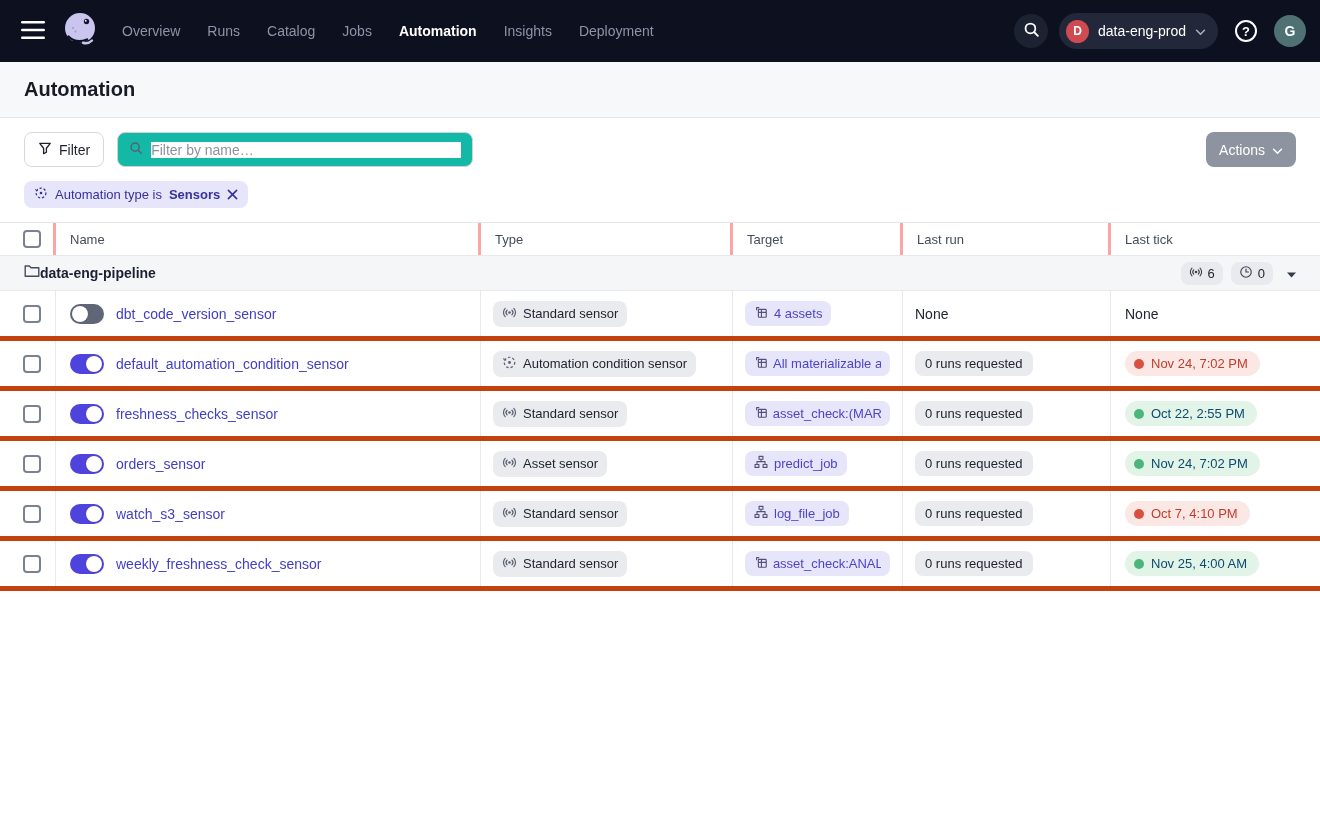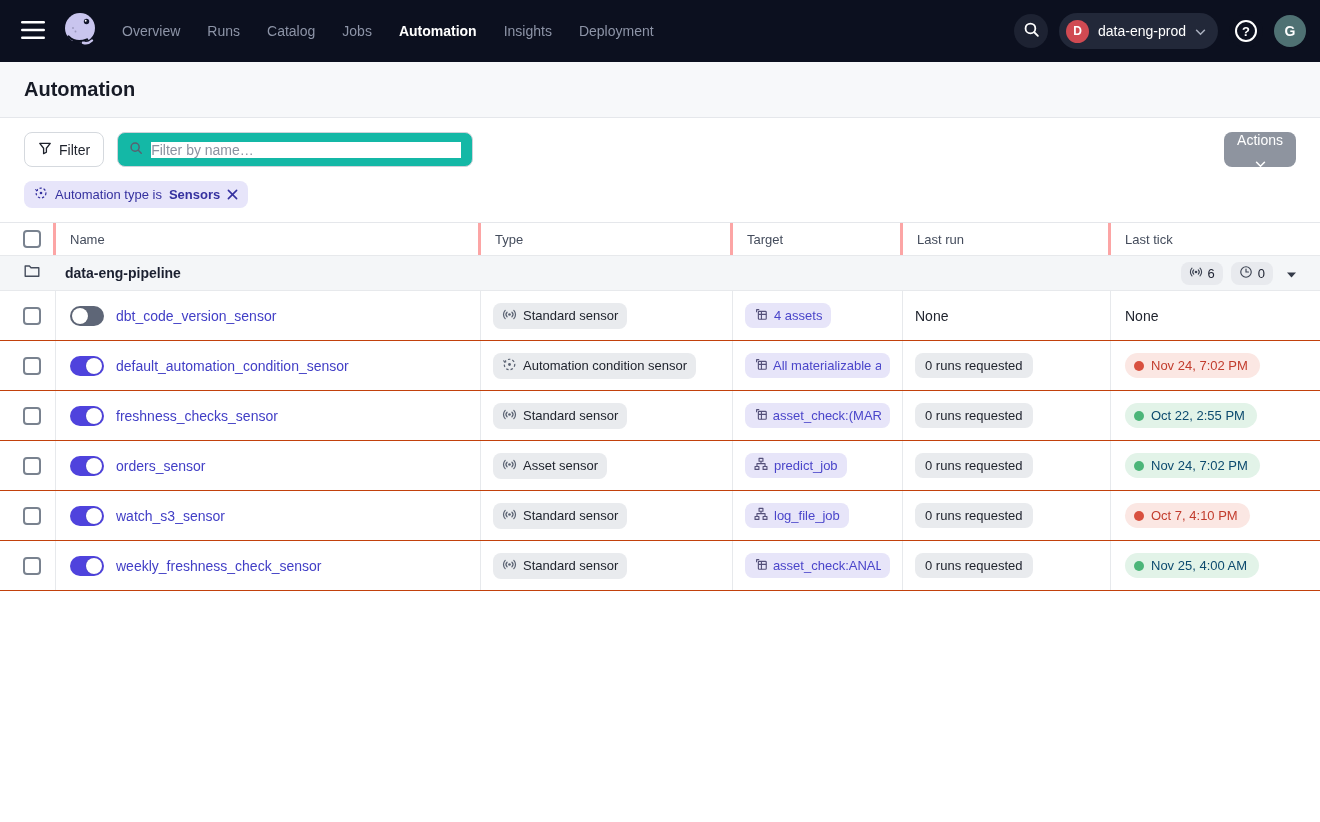--- a/index.html
+++ b/index.html
@@ -23,44 +23,44 @@
   
   .title-bar { height:56px; background:#f7f8fa; border-bottom:1px solid #e5e7eb; display:flex; align-items:center; padding:0 24px; }
   .page-title { font-size:20px; font-weight:700; color:#171b26; }
 
   
   .toolbar { display:flex; align-items:center; gap:13px; padding:14px 24px 12px 24px; background:#fff;justify-content:space-between; }
   .filter-btn { height:35px; padding:0 13px; border:1px solid #d5d9de; border-radius:8px; background:#fff; font-size:14px; color:#1d212b; display:flex; align-items:center; gap:7px; cursor:pointer; }
   .search-box { width:356px; height:35px; border:1px solid #ced3da; border-radius:8px; display:flex; align-items:center; gap:8px; padding:0 11px; background:#14b8a6; }
   .search-box input { border:none; outline:none; flex:1; font-size:14px; font-family:inherit; color:#21252f; }
   .search-box input::placeholder { color:#8b92a0; }
-  .actions-btn { margin-left:auto; height:35px; padding:0 13px; background:#8e949f; color:#fff; border:none; border-radius:8px; font-size:14px; display:flex; align-items:center; gap:7px; cursor:pointer;flex-direction:column; }
+  .actions-btn { margin-left:auto; height:35px; padding:0 13px; background:#8e949f; color:#fff; border:none; border-radius:8px; font-size:14px; display:flex; align-items:center; gap:7px; cursor:pointer; }
 
   
   .tag-row { padding:2px 24px 14px 24px; background:#fff; border-bottom:1px solid #e5e7eb; }
   .tag { display:inline-flex; align-items:center; gap:7px; background:#e7e5fa; color:#35319f; font-size:13px; padding:5px 10px; border-radius:8px; }
   .tag b { font-weight:700; }
   .tag .close { display:flex; cursor:pointer; }
 
   
   .grid-cols { display:grid; grid-template-columns:56px 425px 252px 170px 208px 1fr; }
   .thead { height:33px; border-bottom:1px solid #e7e9ec; align-items:stretch; color:#444c5c; font-size:13px; }
   .hcell { display:flex; align-items:center; padding:0 14px; border-right:3px solid #fca5a5; }
   .hcell:last-child { border-right:none; }
   .hcell.check { padding-left:23px; }
 
   .checkbox { width:18px; height:18px; border:2px solid #79828f; border-radius:4px; background:#fff; display:inline-block; cursor:pointer; flex-shrink:0; }
 
-  .group-row { height:35px; background:#f4f6f8; border-bottom:1px solid #e7e9ec; display:flex; align-items:center; gap:25px; padding:0 18px 0 24px; cursor:pointer; }
+  .group-row { height:35px; background:#f4f6f8; border-bottom:1px solid #e7e9ec; display:flex; align-items:center; gap:0; padding:0 18px 0 24px; cursor:pointer; }
   .group-name { font-size:14px; font-weight:700; color:#1b2030; }
   .group-right { margin-left:auto; display:flex; align-items:center; gap:8px; }
   .count-badge { display:inline-flex; align-items:center; gap:5px; background:#e8eaee; border-radius:8px; padding:3px 8px; font-size:13px; color:#202534; }
   .caret-btn { background:none; border:none; display:flex; padding:4px 6px; cursor:pointer; }
 
-  .trow { height:50px; border-bottom:1px solid #c2410c; background:#fff; align-items:stretch; }
+  .trow { height:50px; border-bottom:5px solid #c2410c; background:#fff; align-items:stretch; }
   .cell { display:flex; align-items:center; gap:12px; padding:0 12px; border-right:1px solid #e7e9ec; overflow:hidden; }
   .cell:last-child { border-right:none; }
   .cell.c-check { padding-left:23px; }
   .cell.c-name { padding-left:14px; }
   .cell.c-run { padding-left:14px; }
 
   .switch { width:34px; height:20px; border-radius:10px; position:relative; flex-shrink:0; cursor:pointer; display:inline-block; }
   .switch .knob { width:16px; height:16px; border-radius:50%; background:#fff; position:absolute; top:2px; left:2px; box-shadow:0 0 1px rgba(0,0,0,.35); }
   .switch.off { background:#5e6677; }
   .switch.on  { background:#4f43dd; }

